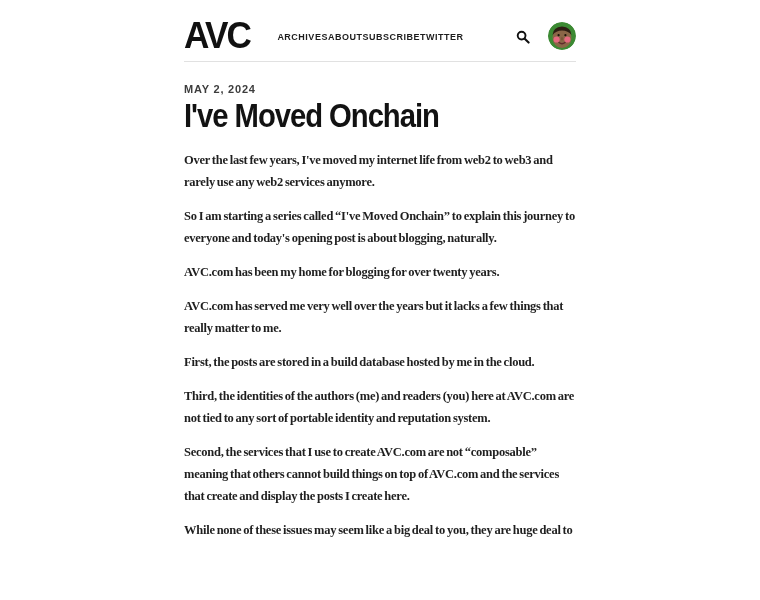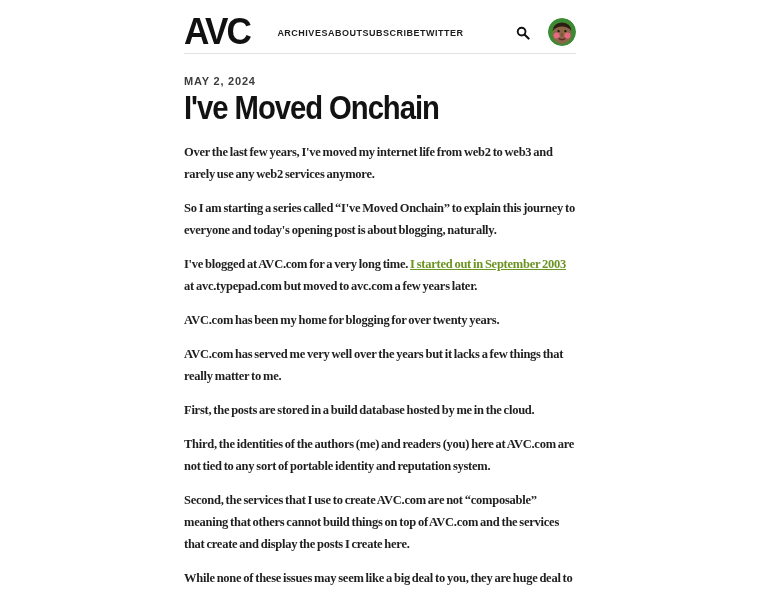--- a/index.html
+++ b/index.html
@@ -11,21 +11,21 @@
     font-family: "Liberation Serif", "DejaVu Serif", serif;
   }
   .page {
     width: 392px;
     margin: 0 auto;
   }
   
   .site-header {
     display: flex;
     align-items: center;
-    height: 54px;
+    height: 62px;
     padding-top: 10px;
     border-bottom: 1px solid #e1e1e1;
   }
   .logo {
     font-family: "Liberation Sans", "DejaVu Sans", sans-serif;
     font-weight: 900;
     font-size: 37px;
     letter-spacing: -2px;
     color: #111;
     text-decoration: none;
@@ -146,21 +146,20 @@
     </div>
   </header>
 
   <main class="post">
     <div class="post-date">MAY 2, 2024</div>
     <h1 class="post-title"><span class="squeeze">I've Moved Onchain</span></h1>
 
     <div class="post-body">
       <p>Over the last few years, I've moved my internet life from web2 to web3 and rarely use any web2 services anymore.</p>
       <p>So I am starting a series called “I've Moved Onchain” to explain this journey to everyone and today's opening post is about blogging, naturally.</p>
-      <p><span>I've blogged at AVC.com for a very long time. </span><a>I started out in September 2003</a><span> at avc.typepad.com but moved to avc.com a few years later.</span></p>
       <p>AVC.com has been my home for blogging for over twenty years.</p>
       <p>AVC.com has served me very well over the years but it lacks a few things that really matter to me.</p>
       <p>First, the posts are stored in a build database hosted by me in the cloud.</p>
       <p>Third, the identities of the authors (me) and readers (you) here at AVC.com are not tied to any sort of portable identity and reputation system.</p>
       <p>Second, the services that I use to create AVC.com are not “composable” meaning that others cannot build things on top of AVC.com and the services that create and display the posts I create here.</p>
       <p>While none of these issues may seem like a big deal to you, they are huge deal to</p>
     </div>
   </main>
 
 </div>

